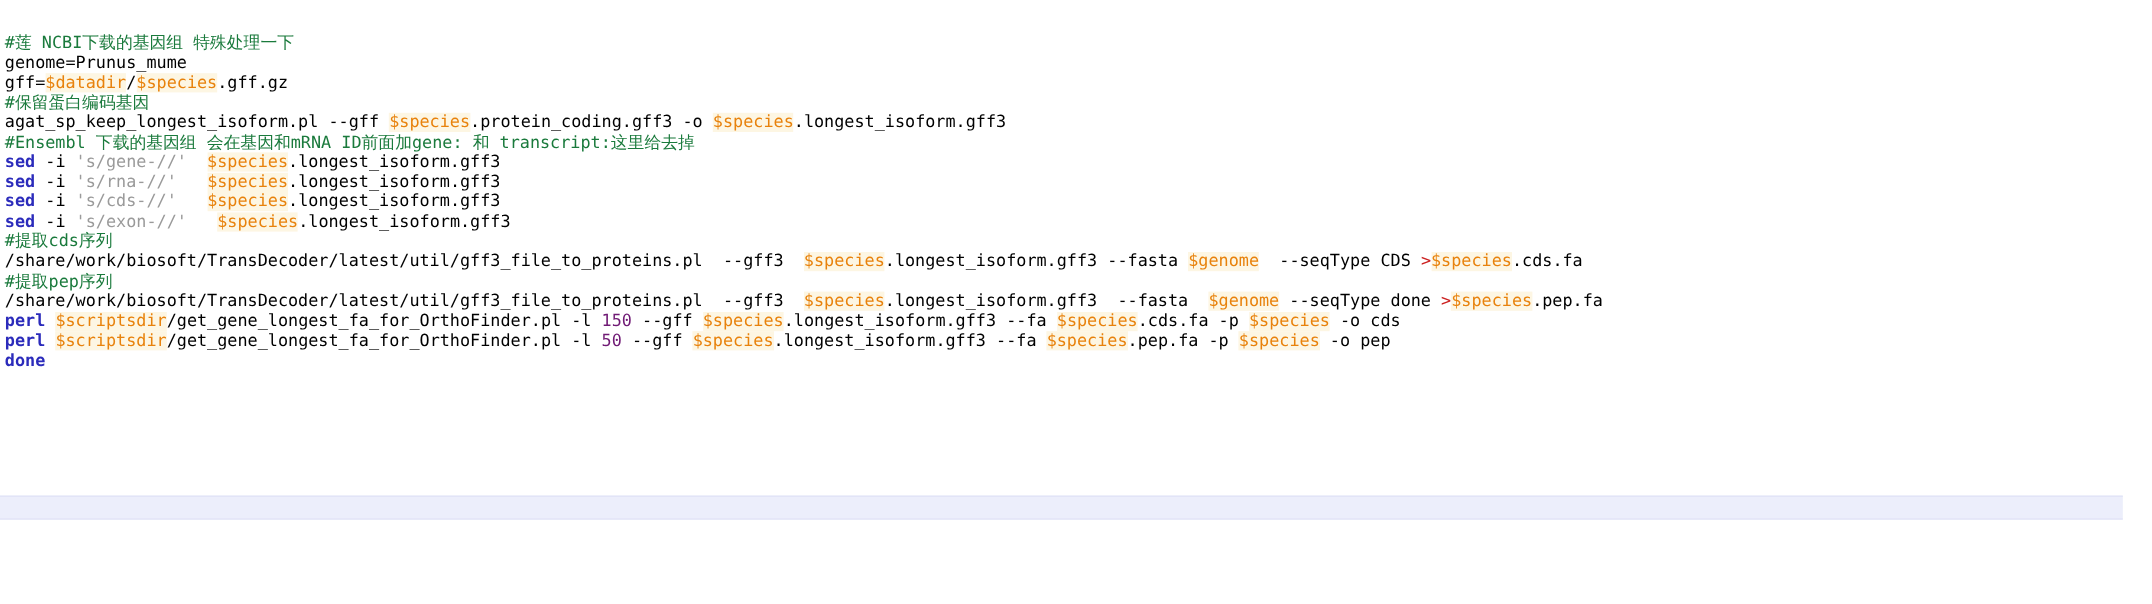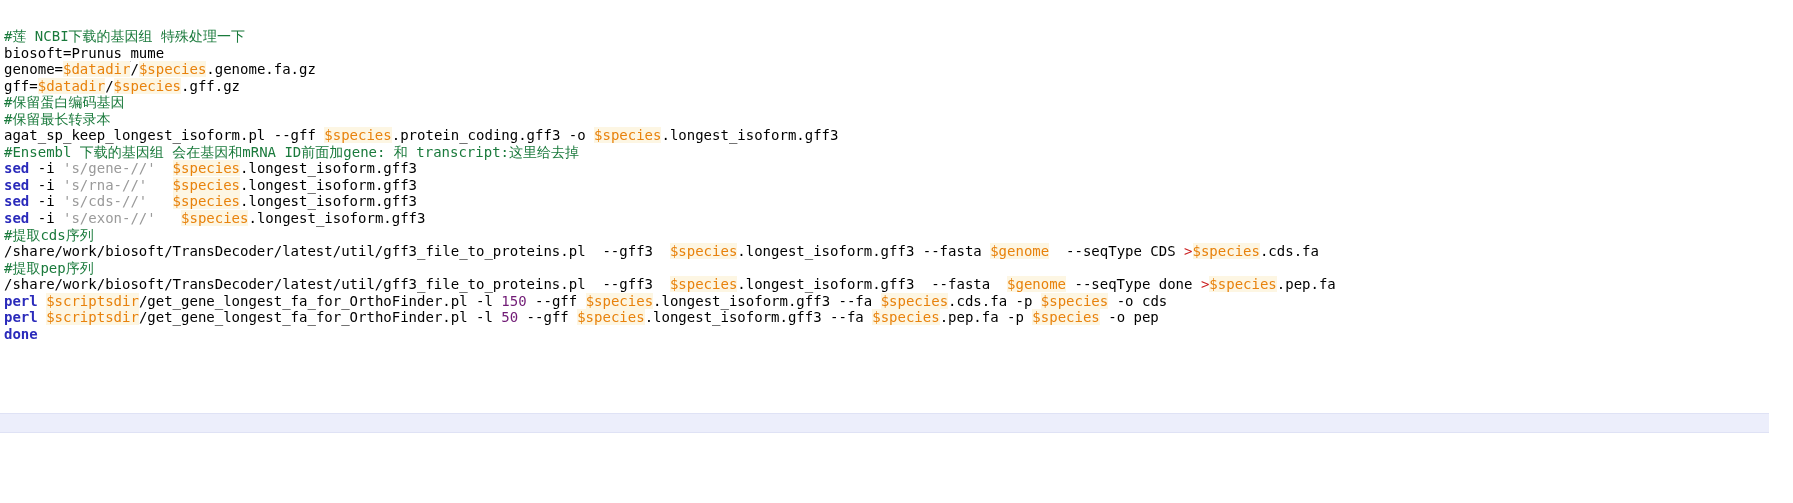--- a/index.html
+++ b/index.html
@@ -63,30 +63,28 @@
 <body>
 
 <div id="editor">
 
   <div class="cur-line-band" style="top:413px;"></div>
 
   <div class="code-area">
 
     <div class="line cjk"><span class="cm">#莲 NCBI下载的基因组 特殊处理一下</span></div>
 
-    <div class="line"><span class="pl">biosoft=Prunus_mume</span></div>
+    <div class="line"><span class="pl">genome=Prunus_mume</span></div>
 
-    <div class="line"><span class="pl">genome=</span><span class="var">$datadir</span><span class="pl">/</span><span class="var">$species</span><span class="pl">.genome.fa.gz</span></div>
 
     <div class="line"><span class="pl">gff=</span><span class="var">$datadir</span><span class="pl">/</span><span class="var">$species</span><span class="pl">.gff.gz</span></div>
 
     <div class="line cjk"><span class="cm">#保留蛋白编码基因</span></div>
 
 
-    <div class="line cjk"><span class="cm">#保留最长转录本</span></div>
 
     <div class="line"><span class="pl">agat_sp_keep_longest_isoform.pl --gff </span><span class="var">$species</span><span class="pl">.protein_coding.gff3 -o </span><span class="var">$species</span><span class="pl">.longest_isoform.gff3</span></div>
 
     <div class="line cjk"><span class="cm">#Ensembl 下载的基因组 会在基因和mRNA ID前面加gene: 和 transcript:这里给去掉</span></div>
 
     <div class="line"><span class="kw">sed</span><span class="pl"> -i </span><span class="str">'s/gene-//'</span><span class="pl">  </span><span class="var">$species</span><span class="pl">.longest_isoform.gff3</span></div>
 
     <div class="line"><span class="kw">sed</span><span class="pl"> -i </span><span class="str">'s/rna-//'</span><span class="pl">   </span><span class="var">$species</span><span class="pl">.longest_isoform.gff3</span></div>
 
     <div class="line"><span class="kw">sed</span><span class="pl"> -i </span><span class="str">'s/cds-//'</span><span class="pl">   </span><span class="var">$species</span><span class="pl">.longest_isoform.gff3</span></div>

